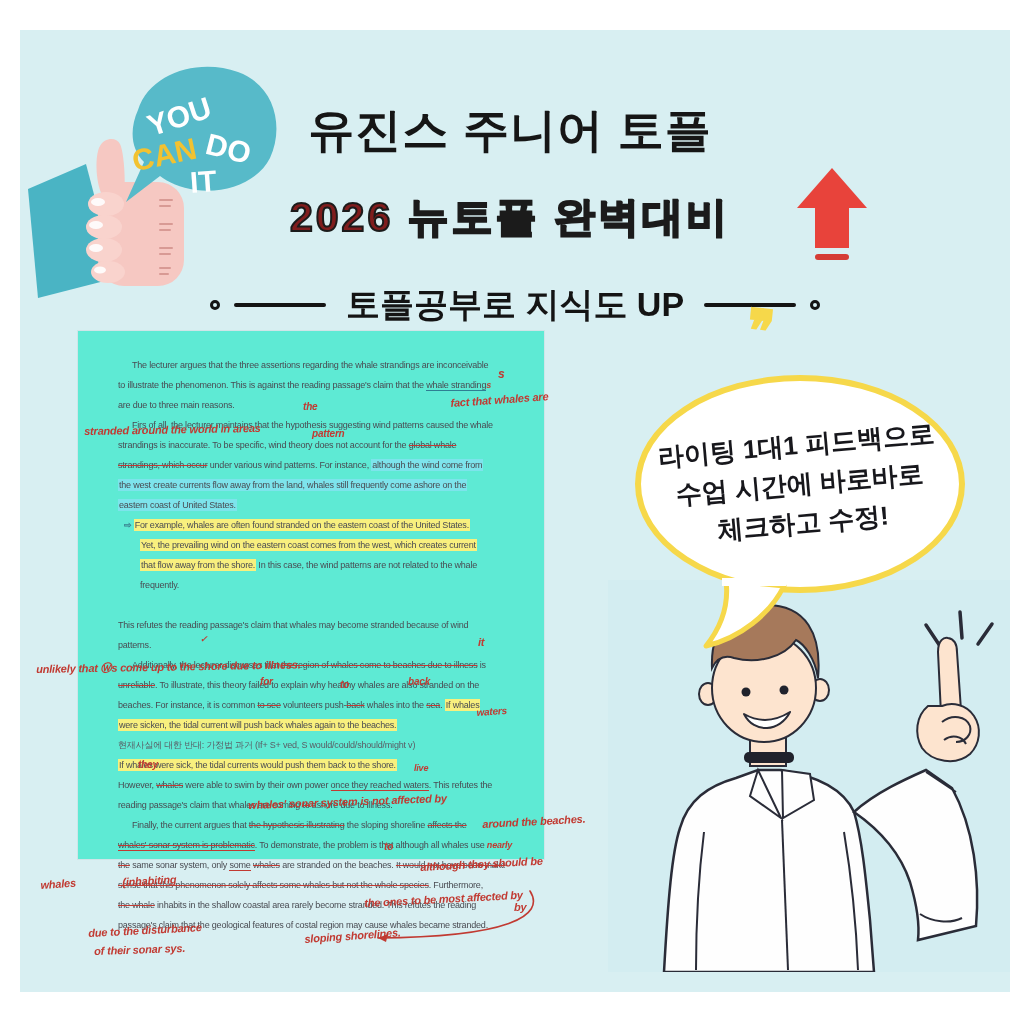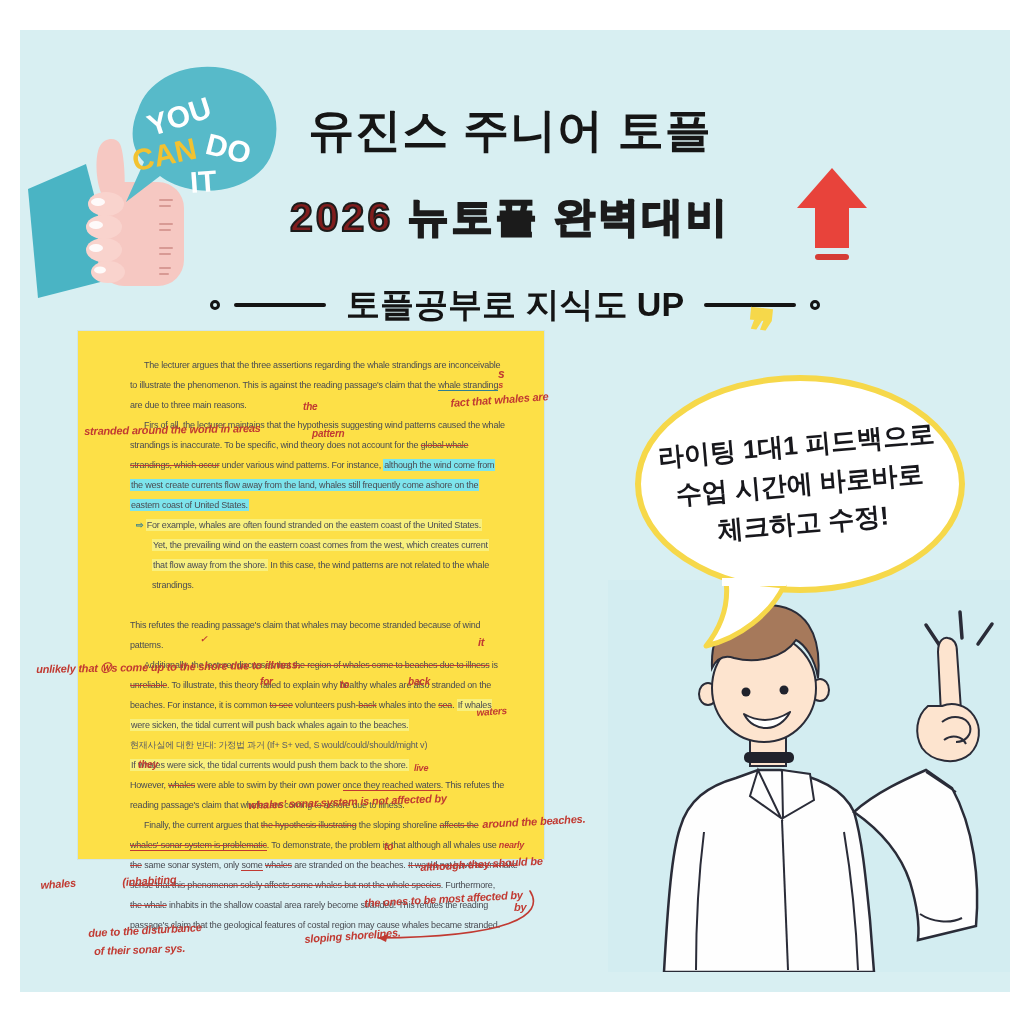--- a/index.html
+++ b/index.html
@@ -26,21 +26,21 @@
     position:absolute; left:145px; top:254px; width:700px; height:42px;
     display:flex; align-items:center; justify-content:center; gap:14px;
   }
   .dot { width:10px; height:10px; border:3px solid #141414; border-radius:50%; background:transparent; flex:0 0 auto; }
   .rule { width:92px; height:4px; background:#141414; border-radius:2px; flex:0 0 auto; }
   .tagline { font-size:34px; font-weight:900; color:#141414; white-space:nowrap; padding:0 6px; }
 
   
   .doc {
     position:absolute; left:58px; top:301px; width:466px; height:528px;
-    background:#fde047; padding:24px 24px 0 52px; overflow:visible;
+    background:#5eead4; padding:24px 24px 0 40px; overflow:visible;
     box-shadow:0 0 0 1px rgba(0,0,0,0.04);
     font-size:9px; color:#494b52; letter-spacing:-0.2px;
   }
   .doc-line { height:20px; line-height:20px; white-space:nowrap; }
   .cy { background:#7de4ec; padding:1px 1px; }
   .yl { background:#f8f07e; padding:1px 1px; }
   .st { text-decoration:line-through; text-decoration-color:#c13a32; text-decoration-thickness:1.4px; }
   .un { border-bottom:1.6px solid #2e7f93; }
   .un2 { border-bottom:1.6px solid #c13a32; }
   .unst { border-bottom:1.6px solid #c13a32; text-decoration:line-through; text-decoration-color:#c13a32; text-decoration-thickness:1.4px;margin-top:26px; }
@@ -142,21 +142,21 @@
       <div class="doc-line"><span>to illustrate the phenomenon. This is against the reading passage's claim that the </span><span class="un">whale stranding</span><span class="red">s</span></div>
       <div class="doc-line"><span>are due to three main reasons.</span></div>
       <div class="doc-line" style="padding-left: 14px;"><span>Firs of all, the lecturer maintains that the hypothesis suggesting wind patterns caused the whale</span></div>
       <div class="doc-line"><span>strandings is inaccurate. To be specific, wind theory does not account for the </span><span class="st">global whale</span></div>
       <div class="doc-line"><span class="st">strandings, which occur</span><span> under various wind patterns. For instance, </span><span class="cy">although the wind come from</span></div>
       <div class="doc-line"><span class="cy">the west create currents flow away from the land, whales still frequently come ashore on the</span></div>
       <div class="doc-line"><span class="cy">eastern coast of United States.</span></div>
       <div class="doc-line" style="padding-left: 6px;"><span class="arr">⇨  </span><span class="yl">For example, whales are often found stranded on the eastern coast of the United States.</span></div>
       <div class="doc-line" style="padding-left: 22px;"><span class="yl">Yet, the prevailing wind on the eastern coast comes from the west, which creates current</span></div>
       <div class="doc-line" style="padding-left: 22px;"><span class="yl">that flow away from the shore.</span><span> In this case, the wind patterns are not related to the whale</span></div>
-      <div class="doc-line" style="padding-left: 22px;"><span>strandings.</span></div>
+      <div class="doc-line" style="padding-left: 22px;"><span>frequently.</span></div>
       <div class="doc-line"></div>
       <div class="doc-line"><span>This refutes the reading passage's claim that whales may become stranded because of wind</span></div>
       <div class="doc-line"><span>patterns.</span></div>
       <div class="doc-line" style="padding-left: 14px;"><span>Additionally, the lecturer discusses that </span><span class="st">the region of whales come to beaches due to illness</span><span> is</span></div>
       <div class="doc-line"><span class="st">unreliable</span><span>. To illustrate, this theory failed to explain why healthy whales are also stranded on the</span></div>
       <div class="doc-line"><span>beaches. For instance, it is common </span><span class="st">to see</span><span> volunteers push-</span><span class="st">back</span><span> whales into the </span><span class="st">sea</span><span>. </span><span class="yl">If whales</span></div>
       <div class="doc-line"><span class="yl">were sicken, the tidal current will push back whales again to the beaches.</span></div>
       <div class="doc-line"><span class="kr">현재사실에 대한 반대: 가정법 과거 (If+ S+ ved, S would/could/should/might v)</span></div>
       <div class="doc-line"><span class="yl">If whales were sick, the tidal currents would push them back to the shore.</span></div>
       <div class="doc-line"><span>However, </span><span class="st">whales</span><span> were able to swim by their own power </span><span class="un2">once they reached waters</span><span>. This refutes the</span></div>

